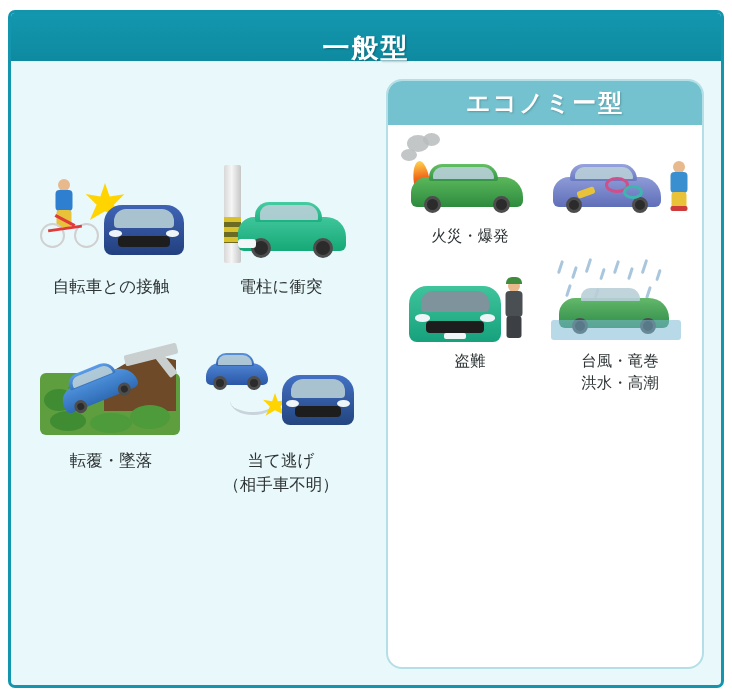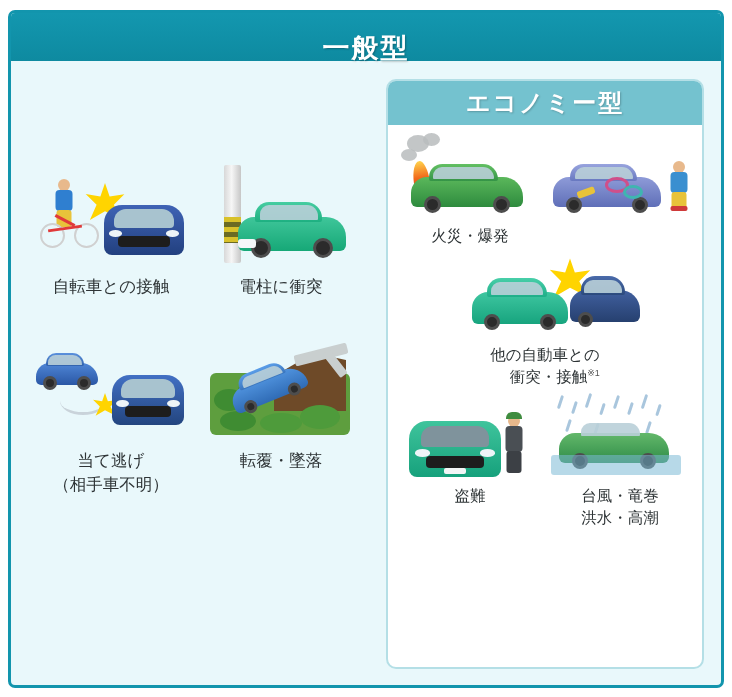--- a/index.html
+++ b/index.html
@@ -85,21 +85,21 @@
   }
 
   
   .economy-panel {
     position: absolute;
     left: 375px;
     top: 18px;
     width: 318px;
     height: 590px;
     border: 2px solid #b4dfe6;
-    border-radius: 10px;
+    border-radius: 16px;
     background: #ffffff;
     overflow: hidden;
   }
 
   .economy-header {
     height: 44px;
     background: #74c2cf;
     display: flex;
     align-items: center;
     justify-content: center;
@@ -133,21 +133,21 @@
   .eco-art {
     width: 146px;
     height: 86px;
     position: relative;
   }
 
   .eco-label {
     margin-top: 6px;
     font-size: 15.5px;
     color: #2e3436;
-    text-align: right;
+    text-align: left;
     line-height: 1.38;
     white-space: pre-line;
   }
 
   .eco-label sup {
     font-size: 9px;
     vertical-align: super;
     color: #555;
   }
 
@@ -406,64 +406,64 @@
           <div class="gen-label">電柱に衝突</div>
         </div>
 
       </div>
 
       <div class="gen-row">
 
         <div class="gen-cell">
           <div class="gen-art">
 
+            <div class="ground-slope" style="left:8px;top:38px;width:140px;height:62px;"></div>
+            <div class="dirt" style="left:72px;top:18px;width:72px;height:58px;clip-path:polygon(0 40%,55% 0,100% 12%,100% 100%,0 100%);"></div>
+            <div class="guardrail" style="left:92px;top:14px;width:54px;height:11px;transform:rotate(-14deg);"></div>
+            <div class="guardrail" style="left:118px;top:24px;width:30px;height:9px;transform:rotate(52deg);"></div>
+
+            <div class="bush" style="left:12px;top:54px;width:30px;height:22px;"></div>
+            <div class="bush" style="left:36px;top:44px;width:30px;height:24px;"></div>
+            <div class="bush" style="left:18px;top:76px;width:36px;height:20px;"></div>
+            <div class="bush" style="left:58px;top:78px;width:42px;height:20px;background:#4e9b3b;"></div>
+            <div class="bush" style="left:98px;top:70px;width:40px;height:24px;background:#4e9b3b;"></div>
+
+            <div class="car" style="left:28px;top:42px;width:78px;height:24px;background:linear-gradient(180deg,#4f92dd,#2f6bb5);transform:rotate(-22deg);">
+              <div class="roof" style="background:linear-gradient(180deg,#5a9de8,#3a76be);"></div>
+              <div class="glass"></div>
+              <div class="wheel front" style="width:13px;height:13px;bottom:-4px;"></div>
+              <div class="wheel rear" style="width:13px;height:13px;bottom:-4px;"></div>
+            </div>
+          </div>
+          <div class="gen-label">転覆・墜落</div>
+        </div>
+
+        <div class="gen-cell">
+          <div class="gen-art">
+
             <div class="car" style="left:4px;top:28px;width:62px;height:22px;background:linear-gradient(180deg,#4f86d6,#2a57a5);">
               <div class="roof" style="background:linear-gradient(180deg,#5b91dd,#3162ad);"></div>
               <div class="glass"></div>
               <div class="wheel front" style="width:14px;height:14px;bottom:-5px;"></div>
               <div class="wheel rear" style="width:14px;height:14px;bottom:-5px;"></div>
             </div>
 
             <div class="skid" style="left:28px;top:52px;width:46px;height:28px;"></div>
 
             <div class="burst" style="left:60px;top:58px;width:26px;height:26px;"></div>
 
             <div class="car-front" style="left:80px;top:40px;width:72px;height:50px;background:linear-gradient(180deg,#4270c4,#23457f);">
               <div class="windshield"></div>
               <div class="grille"></div>
               <div class="hl l"></div>
               <div class="hl r"></div>
             </div>
           </div>
           <div class="gen-label">当て逃げ
 （相手車不明）</div>
-        </div>
-
-        <div class="gen-cell">
-          <div class="gen-art">
-
-            <div class="ground-slope" style="left:8px;top:38px;width:140px;height:62px;"></div>
-            <div class="dirt" style="left:72px;top:18px;width:72px;height:58px;clip-path:polygon(0 40%,55% 0,100% 12%,100% 100%,0 100%);"></div>
-            <div class="guardrail" style="left:92px;top:14px;width:54px;height:11px;transform:rotate(-14deg);"></div>
-            <div class="guardrail" style="left:118px;top:24px;width:30px;height:9px;transform:rotate(52deg);"></div>
-
-            <div class="bush" style="left:12px;top:54px;width:30px;height:22px;"></div>
-            <div class="bush" style="left:36px;top:44px;width:30px;height:24px;"></div>
-            <div class="bush" style="left:18px;top:76px;width:36px;height:20px;"></div>
-            <div class="bush" style="left:58px;top:78px;width:42px;height:20px;background:#4e9b3b;"></div>
-            <div class="bush" style="left:98px;top:70px;width:40px;height:24px;background:#4e9b3b;"></div>
-
-            <div class="car" style="left:28px;top:42px;width:78px;height:24px;background:linear-gradient(180deg,#4f92dd,#2f6bb5);transform:rotate(-22deg);">
-              <div class="roof" style="background:linear-gradient(180deg,#5a9de8,#3a76be);"></div>
-              <div class="glass"></div>
-              <div class="wheel front" style="width:13px;height:13px;bottom:-4px;"></div>
-              <div class="wheel rear" style="width:13px;height:13px;bottom:-4px;"></div>
-            </div>
-          </div>
-          <div class="gen-label">転覆・墜落</div>
         </div>
 
       </div>
 
     </div>
 
     <div class="economy-panel">
 
       <div class="economy-header">
         <span class="economy-header-title">エコノミー型</span>
@@ -507,38 +507,20 @@
                 <div class="shoes"></div>
               </div>
             </div>
           </div>
 
         </div>
 
         <div class="eco-row">
 
 
-          <div class="eco-cell">
-            <div class="eco-art">
-              <div class="burst" style="left:76px;top:6px;width:44px;height:44px;"></div>
-              <div class="car" style="left:0px;top:40px;width:96px;height:32px;background:linear-gradient(180deg,#3ec6a0,#17a47e);">
-                <div class="roof" style="background:linear-gradient(180deg,#48cfa9,#1fae88);"></div>
-                <div class="glass"></div>
-                <div class="wheel front" style="width:16px;height:16px;bottom:-6px;"></div>
-                <div class="wheel rear" style="width:16px;height:16px;bottom:-6px;"></div>
-              </div>
-              <div class="car" style="left:98px;top:38px;width:70px;height:32px;background:linear-gradient(180deg,#41609f,#26406f);">
-                <div class="roof" style="background:linear-gradient(180deg,#4a6bab,#2c4a7c);"></div>
-                <div class="glass"></div>
-                <div class="wheel front" style="width:15px;height:15px;bottom:-5px;"></div>
-              </div>
-            </div>
-            <div class="eco-label"><span>他の自動車との
-衝突・接触</span><sup>※1</sup></div>
-          </div>
 
         </div>
 
         <div class="eco-row">
 
           <div class="eco-cell">
             <div class="eco-art">
               <div class="car-front" style="left:12px;top:28px;width:92px;height:56px;background:linear-gradient(180deg,#3fc49c,#16a17c);">
                 <div class="windshield" style="background:#7f939c;"></div>
                 <div class="grille"></div>

